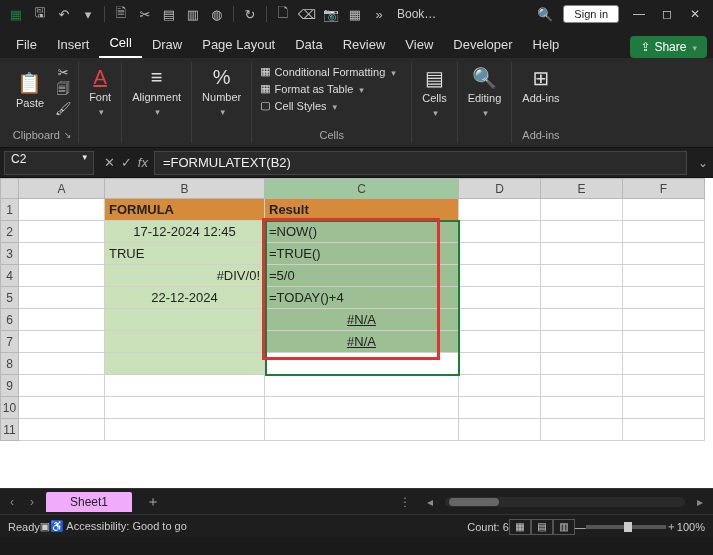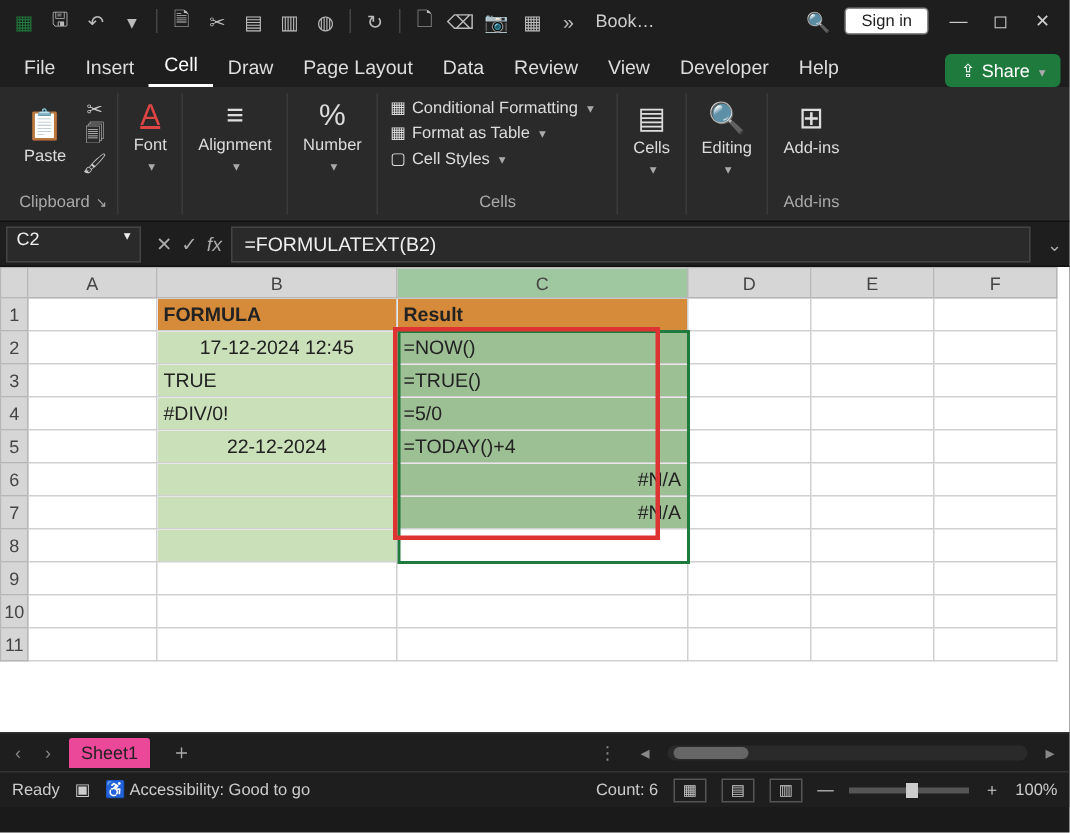--- a/index.html
+++ b/index.html
@@ -46,36 +46,36 @@
   .gridwrap { background:#fff; height: 310px; overflow:hidden; position:relative;}
   table { border-collapse: collapse; table-layout: fixed; }
   th.corner { width:18px; height:20px; background:#d6d6d6; border:1px solid #b7b7b7;}
   th.colh { background:#d6d6d6; color:#444; font-weight:normal; font-size:12px; border:1px solid #b7b7b7; height:20px;}
   th.colh.sel { background:#a0c8a0; }
   th.rowh { width:18px; background:#d6d6d6; color:#444; font-weight:normal; font-size:12px; border:1px solid #b7b7b7; text-align:center;}
   td { border:1px solid #d0d0d0; height:22px; font-size:13px; padding:0 4px; color:#222; background:#fff; overflow:hidden; white-space:nowrap;}
   .hdrcell { background:#d68b3a; font-weight:bold; color:#222; }
   .greencell { background:#c9e0b8; text-align:center; }
   .rescell { background:#9cbf94; text-align:left; }
-  .rescell.center { text-align:right; }
+  .rescell.center { text-align:center;text-decoration:underline; }
   .colA{width:86px;} .colB{width:160px;} .colC{width:194px;} .colD{width:82px;} .colE{width:82px;} .colF{width:82px;}
   .activesel { position:absolute; border:2px solid #1f7a3d; pointer-events:none; }
   .redbox { position:absolute; border:3px solid #d33; pointer-events:none; }
 
   
   .sheetbar { height:26px; background:#1e1e1e; display:flex; align-items:center; padding:0 6px; gap:8px; border-top:1px solid #333;}
   .navarrow{color:#888; font-size:12px; padding:0 4px;}
-  .sheettab { background:#ec4899; color:#222; padding:3px 8px; border-radius:2px 2px 0 0; font-size:12px;}
+  .sheettab { background:#f0abfc; color:#222; padding:3px 24px; border-radius:2px 2px 0 0; font-size:12px;}
   .addsheet{ color:#aaa; font-size:14px; padding:0 6px;}
   .sheetbar .spacer{flex:1;}
   .hscroll{ width:240px; height:10px; background:#2a2a2a; border-radius:5px; position:relative;}
   .hscroll .thumb{ position:absolute; left:4px; top:1px; width:50px; height:8px; background:#666; border-radius:4px;}
 
   
-  .status{ height:24px; background:#1e1e1e; display:flex; align-items:center; padding:0 8px; gap:10px; font-size:11px; color:#ccc; border-top:1px solid #333;}
+  .status{ height:24px; background:#1e1e1e; display:flex; align-items:center; padding:0 8px; font-size:11px; color:#ccc; border-top:1px solid #333;}
   .status .spacer{flex:1;}
   .viewbtn{ width:22px; height:16px; border:1px solid #555; display:flex;align-items:center;justify-content:center; font-size:10px;}
   .zoomslider{ width:80px; height:4px; background:#555; position:relative;}
   .zoomslider .zthumb{position:absolute; left:38px; top:-3px; width:8px; height:10px; background:#ccc;}
 </style>
 </head>
 <body>
 
 <div class="titlebar">
   <span class="ticon" style="color:#1f7a3d;">▦</span>
@@ -265,21 +265,21 @@
           <td></td>
           <td class="greencell" style="text-align:left;">TRUE</td>
           <td class="rescell">=TRUE()</td>
           <td></td>
           <td></td>
           <td></td>
         </tr>
     <tr>
           <th class="rowh">4</th>
           <td></td>
-          <td class="greencell" style="text-align:left;">#DIV/0!</td>
+          <td class="greencell" style="text-align:right;">#DIV/0!</td>
           <td class="rescell">=5/0</td>
           <td></td>
           <td></td>
           <td></td>
         </tr>
     <tr>
           <th class="rowh">5</th>
           <td></td>
           <td class="greencell">22-12-2024</td>
           <td class="rescell">=TODAY()+4</td>

